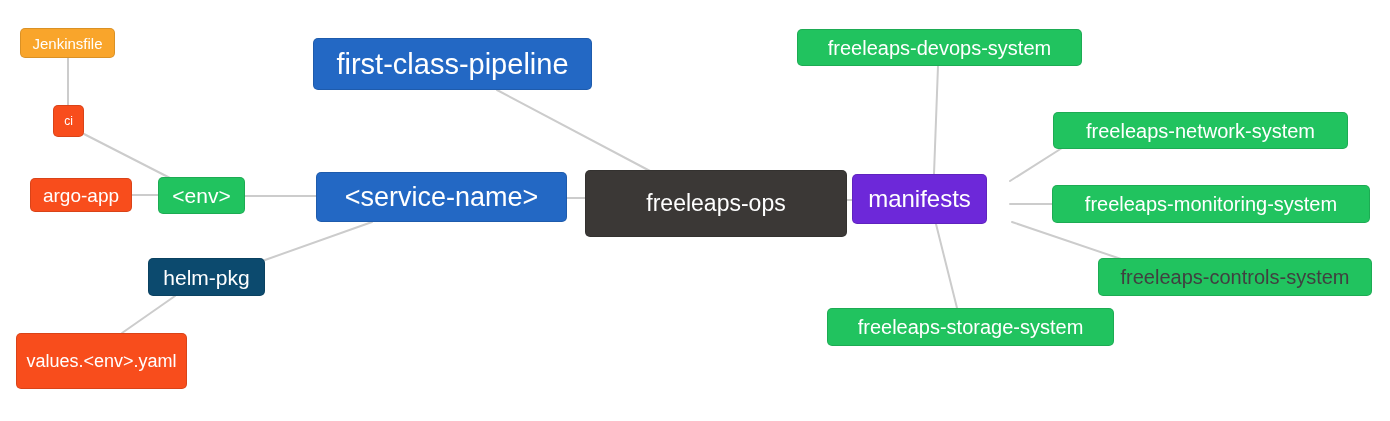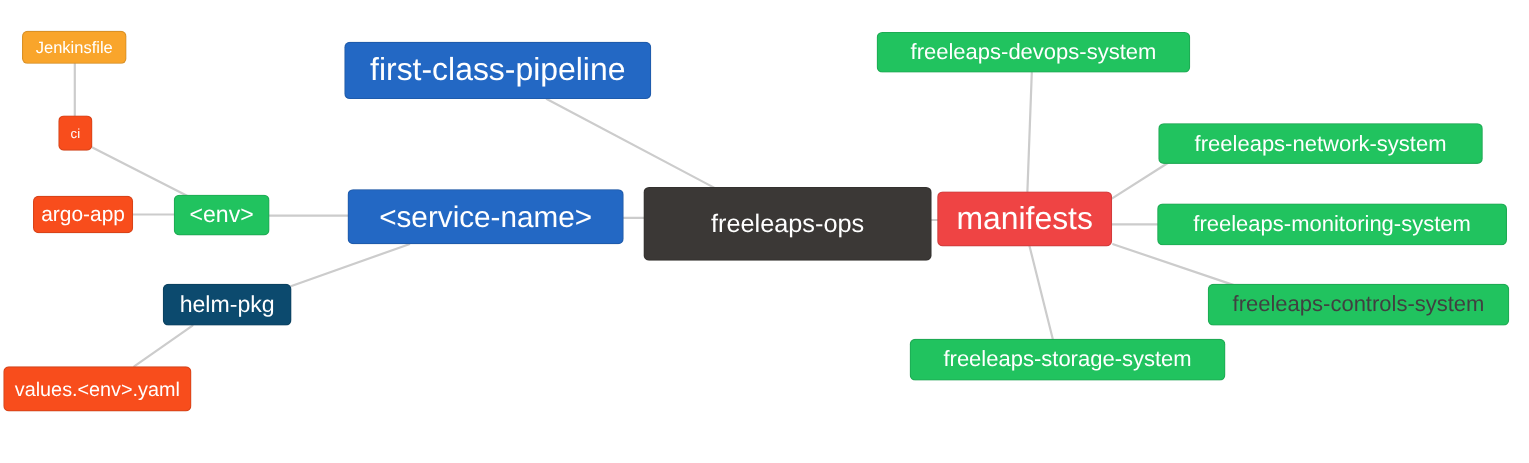--- a/index.html
+++ b/index.html
@@ -54,26 +54,26 @@
       <line x1="567" y1="198" x2="586" y2="198" stroke="#cccccc" stroke-width="2" stroke-linecap="round"></line>
       <line x1="846" y1="200" x2="853" y2="200" stroke="#cccccc" stroke-width="2" stroke-linecap="round"></line>
       <line x1="938" y1="66" x2="934" y2="174" stroke="#cccccc" stroke-width="2" stroke-linecap="round"></line>
       <line x1="1010" y1="181" x2="1062" y2="148" stroke="#cccccc" stroke-width="2" stroke-linecap="round"></line>
       <line x1="1010" y1="204" x2="1052" y2="204" stroke="#cccccc" stroke-width="2" stroke-linecap="round"></line>
       <line x1="1012" y1="222" x2="1121" y2="259" stroke="#cccccc" stroke-width="2" stroke-linecap="round"></line>
       <line x1="936" y1="224" x2="957" y2="308" stroke="#cccccc" stroke-width="2" stroke-linecap="round"></line>
     </svg>
 <div class="node" style="left: 20px; top: 28px; width: 95px; height: 30px; font-size: 15px; background: rgb(249, 165, 43); color: rgb(255, 255, 255);">Jenkinsfile</div>
     <div class="node" style="left: 53px; top: 105px; width: 31px; height: 32px; font-size: 12px; background: rgb(248, 77, 28); color: rgb(255, 255, 255);">ci</div>
-    <div class="node" style="left: 30px; top: 178px; width: 91px; height: 34px; font-size: 19px; background: rgb(248, 77, 28); color: rgb(255, 255, 255);">argo-app</div>
+    <div class="node" style="left: 30px; top: 178px; width: 102px; height: 34px; font-size: 19px; background: rgb(248, 77, 28); color: rgb(255, 255, 255);">argo-app</div>
     <div class="node" style="left: 158px; top: 177px; width: 87px; height: 37px; font-size: 21px; background: rgb(33, 195, 95); color: rgb(255, 255, 255);">&lt;env&gt;</div>
     <div class="node" style="left: 148px; top: 258px; width: 117px; height: 38px; font-size: 21px; background: #0c4a6e; color: rgb(255, 255, 255);">helm-pkg</div>
-    <div class="node" style="left: 3px; top: 333px; width: 171px; height: 41px; font-size: 18px; background: rgb(248, 77, 28); color: rgb(255, 255, 255);">values.&lt;env&gt;.yaml</div>
+    <div class="node" style="left: 16px; top: 333px; width: 171px; height: 56px; font-size: 18px; background: rgb(248, 77, 28); color: rgb(255, 255, 255);">values.&lt;env&gt;.yaml</div>
     <div class="node" style="left: 313px; top: 38px; width: 279px; height: 52px; font-size: 29px; background: rgb(35, 104, 196); color: rgb(255, 255, 255);">first-class-pipeline</div>
     <div class="node" style="left: 316px; top: 172px; width: 251px; height: 50px; font-size: 27px; background: rgb(35, 104, 196); color: rgb(255, 255, 255);">&lt;service-name&gt;</div>
     <div class="node" style="left: 585px; top: 170px; width: 262px; height: 67px; font-size: 23px; background: rgb(59, 56, 54); color: rgb(255, 255, 255);">freeleaps-ops</div>
-    <div class="node" style="left: 852px; top: 174px; width: 159px; height: 50px; font-size: 29px; background: #ef4444; color: rgb(255, 255, 255);">manifests</div>
+    <div class="node" style="left: 852px; top: 174px; width: 135px; height: 50px; font-size: 24px; background: #6d28d9; color: rgb(255, 255, 255);">manifests</div>
     <div class="node" style="left: 797px; top: 29px; width: 285px; height: 37px; font-size: 20px; background: rgb(33, 195, 95); color: rgb(255, 255, 255);">freeleaps-devops-system</div>
     <div class="node" style="left: 1053px; top: 112px; width: 295px; height: 37px; font-size: 20px; background: rgb(33, 195, 95); color: rgb(255, 255, 255);">freeleaps-network-system</div>
     <div class="node" style="left: 1052px; top: 185px; width: 318px; height: 38px; font-size: 20px; background: rgb(33, 195, 95); color: rgb(255, 255, 255);">freeleaps-monitoring-system</div>
     <div class="node" style="left: 1060px; top: 258px; width: 274px; height: 38px; font-size: 20px; background: rgb(33, 195, 95); color: #404040; margin-left: 38px;">freeleaps-controls-system</div>
     <div class="node" style="left: 827px; top: 308px; width: 287px; height: 38px; font-size: 20px; background: rgb(33, 195, 95); color: rgb(255, 255, 255);">freeleaps-storage-system</div>
   </div>
 
 </body></html>

